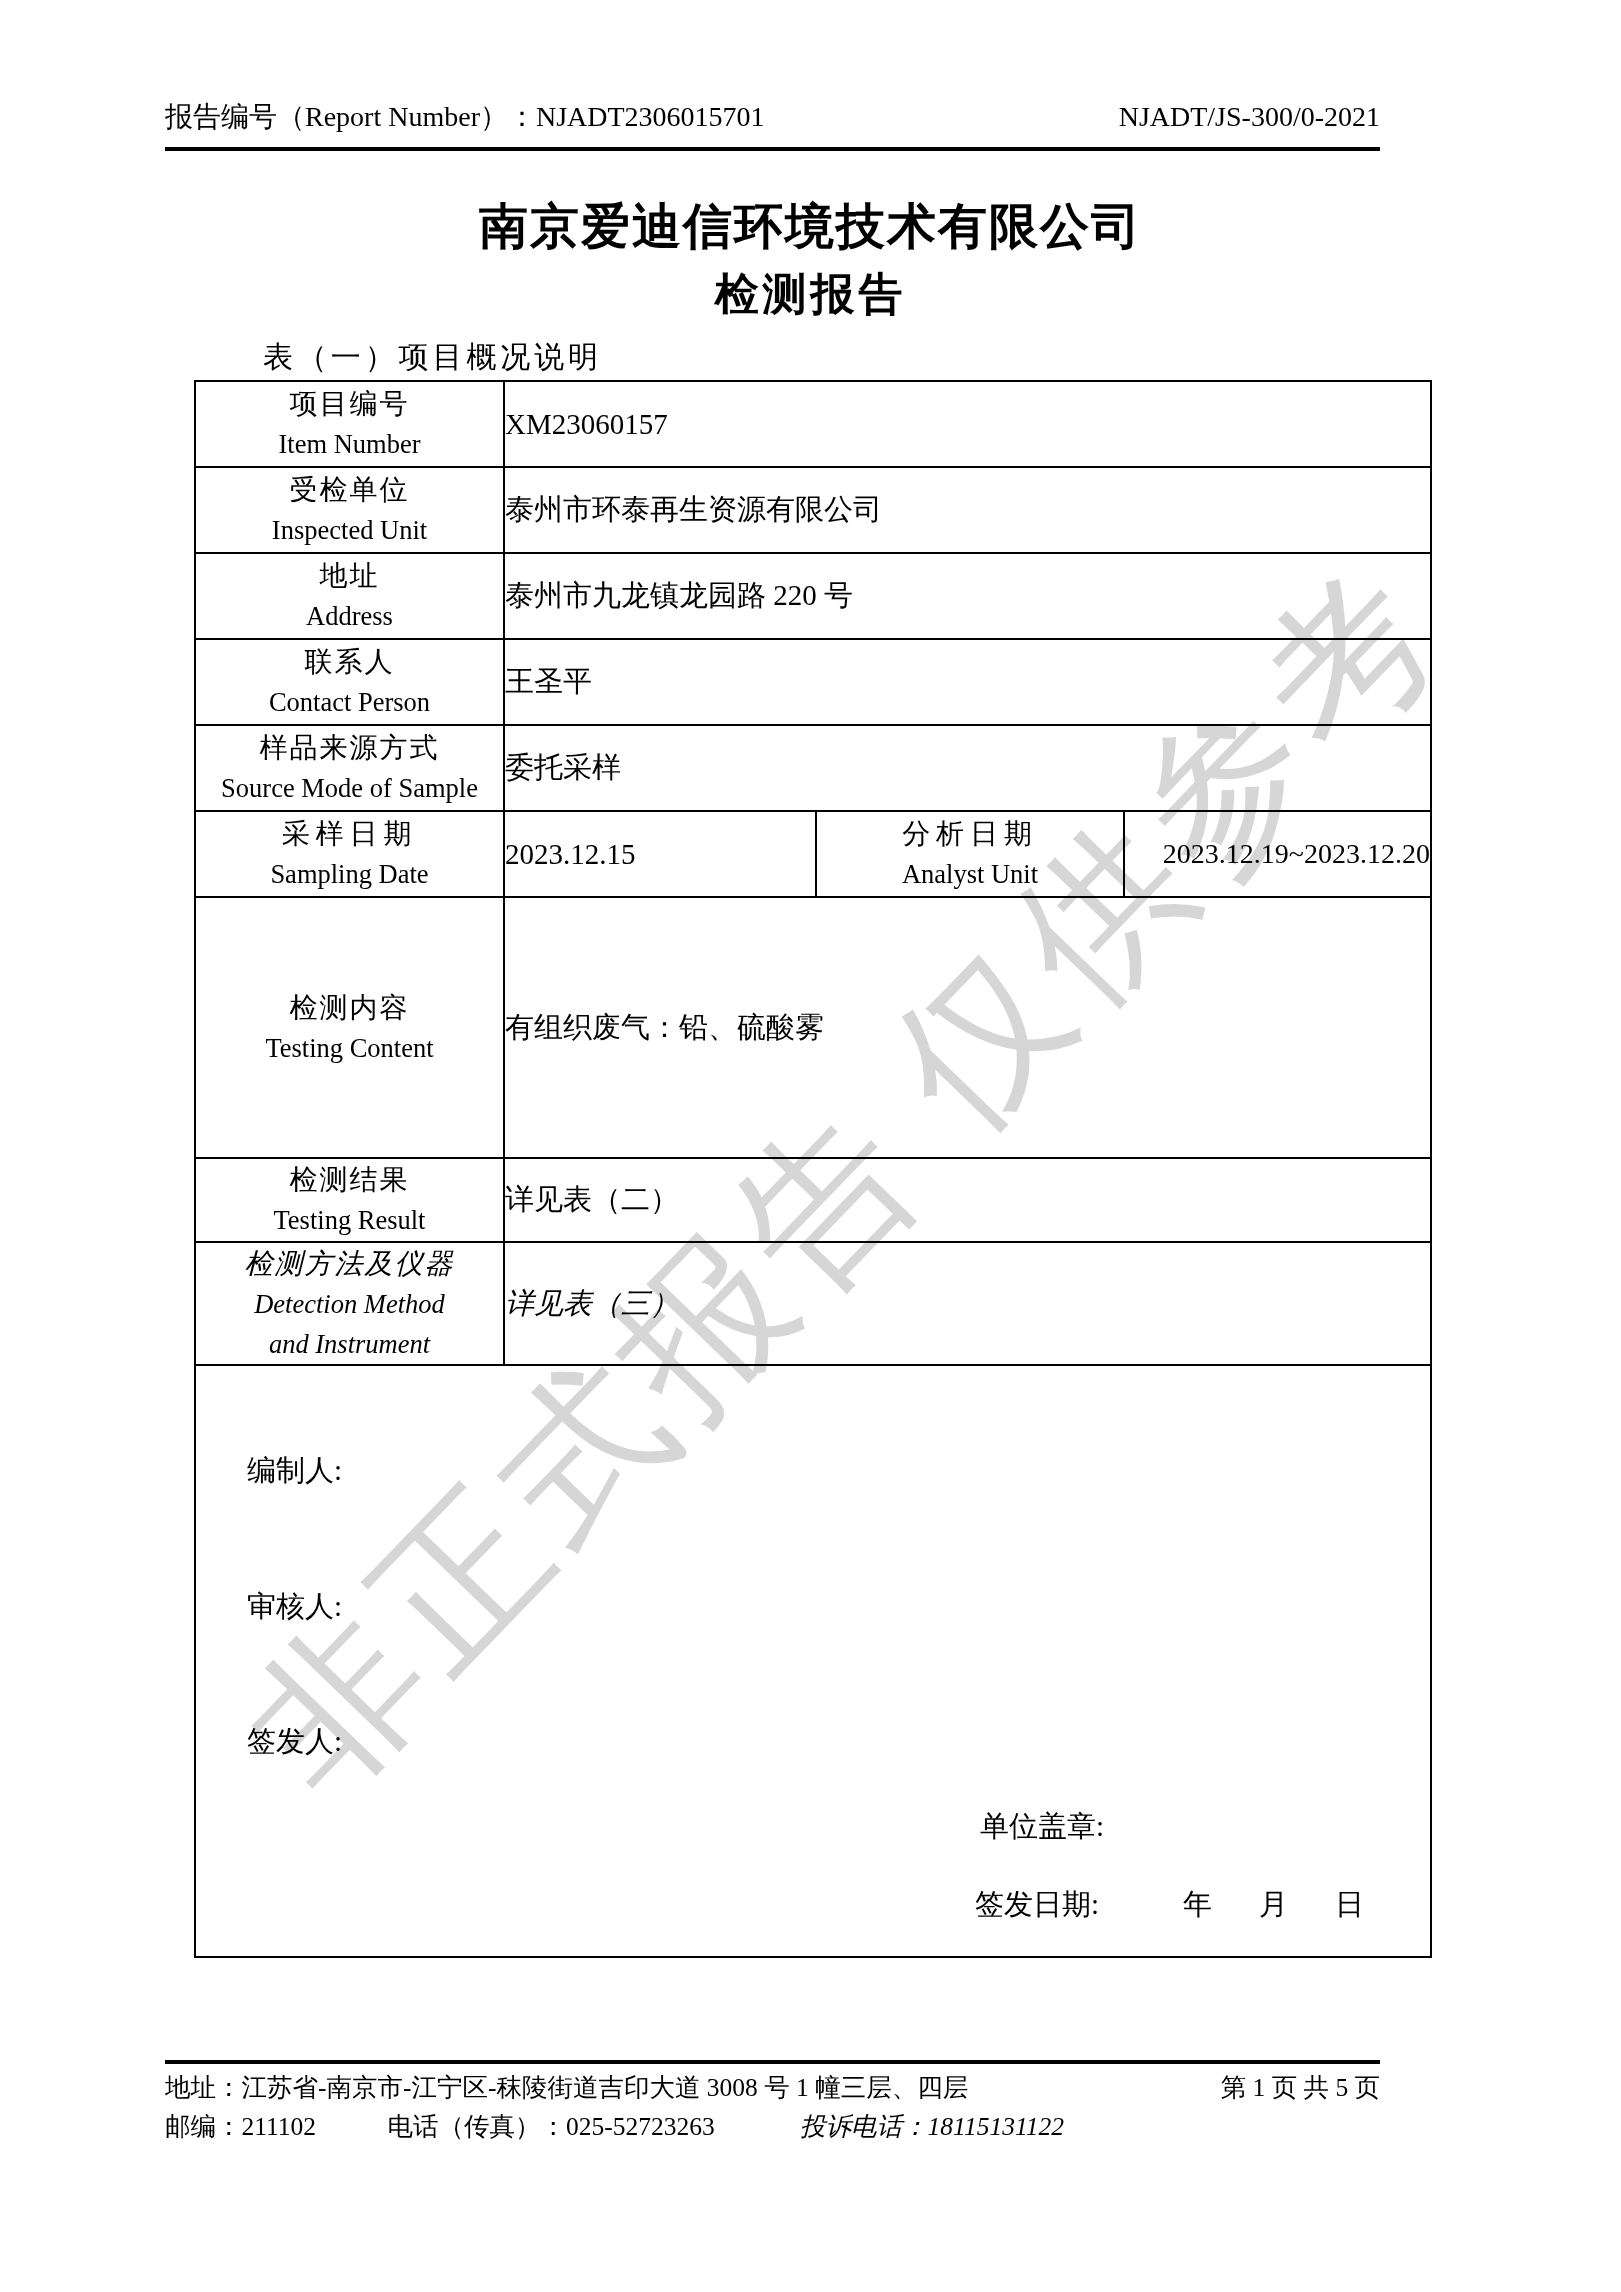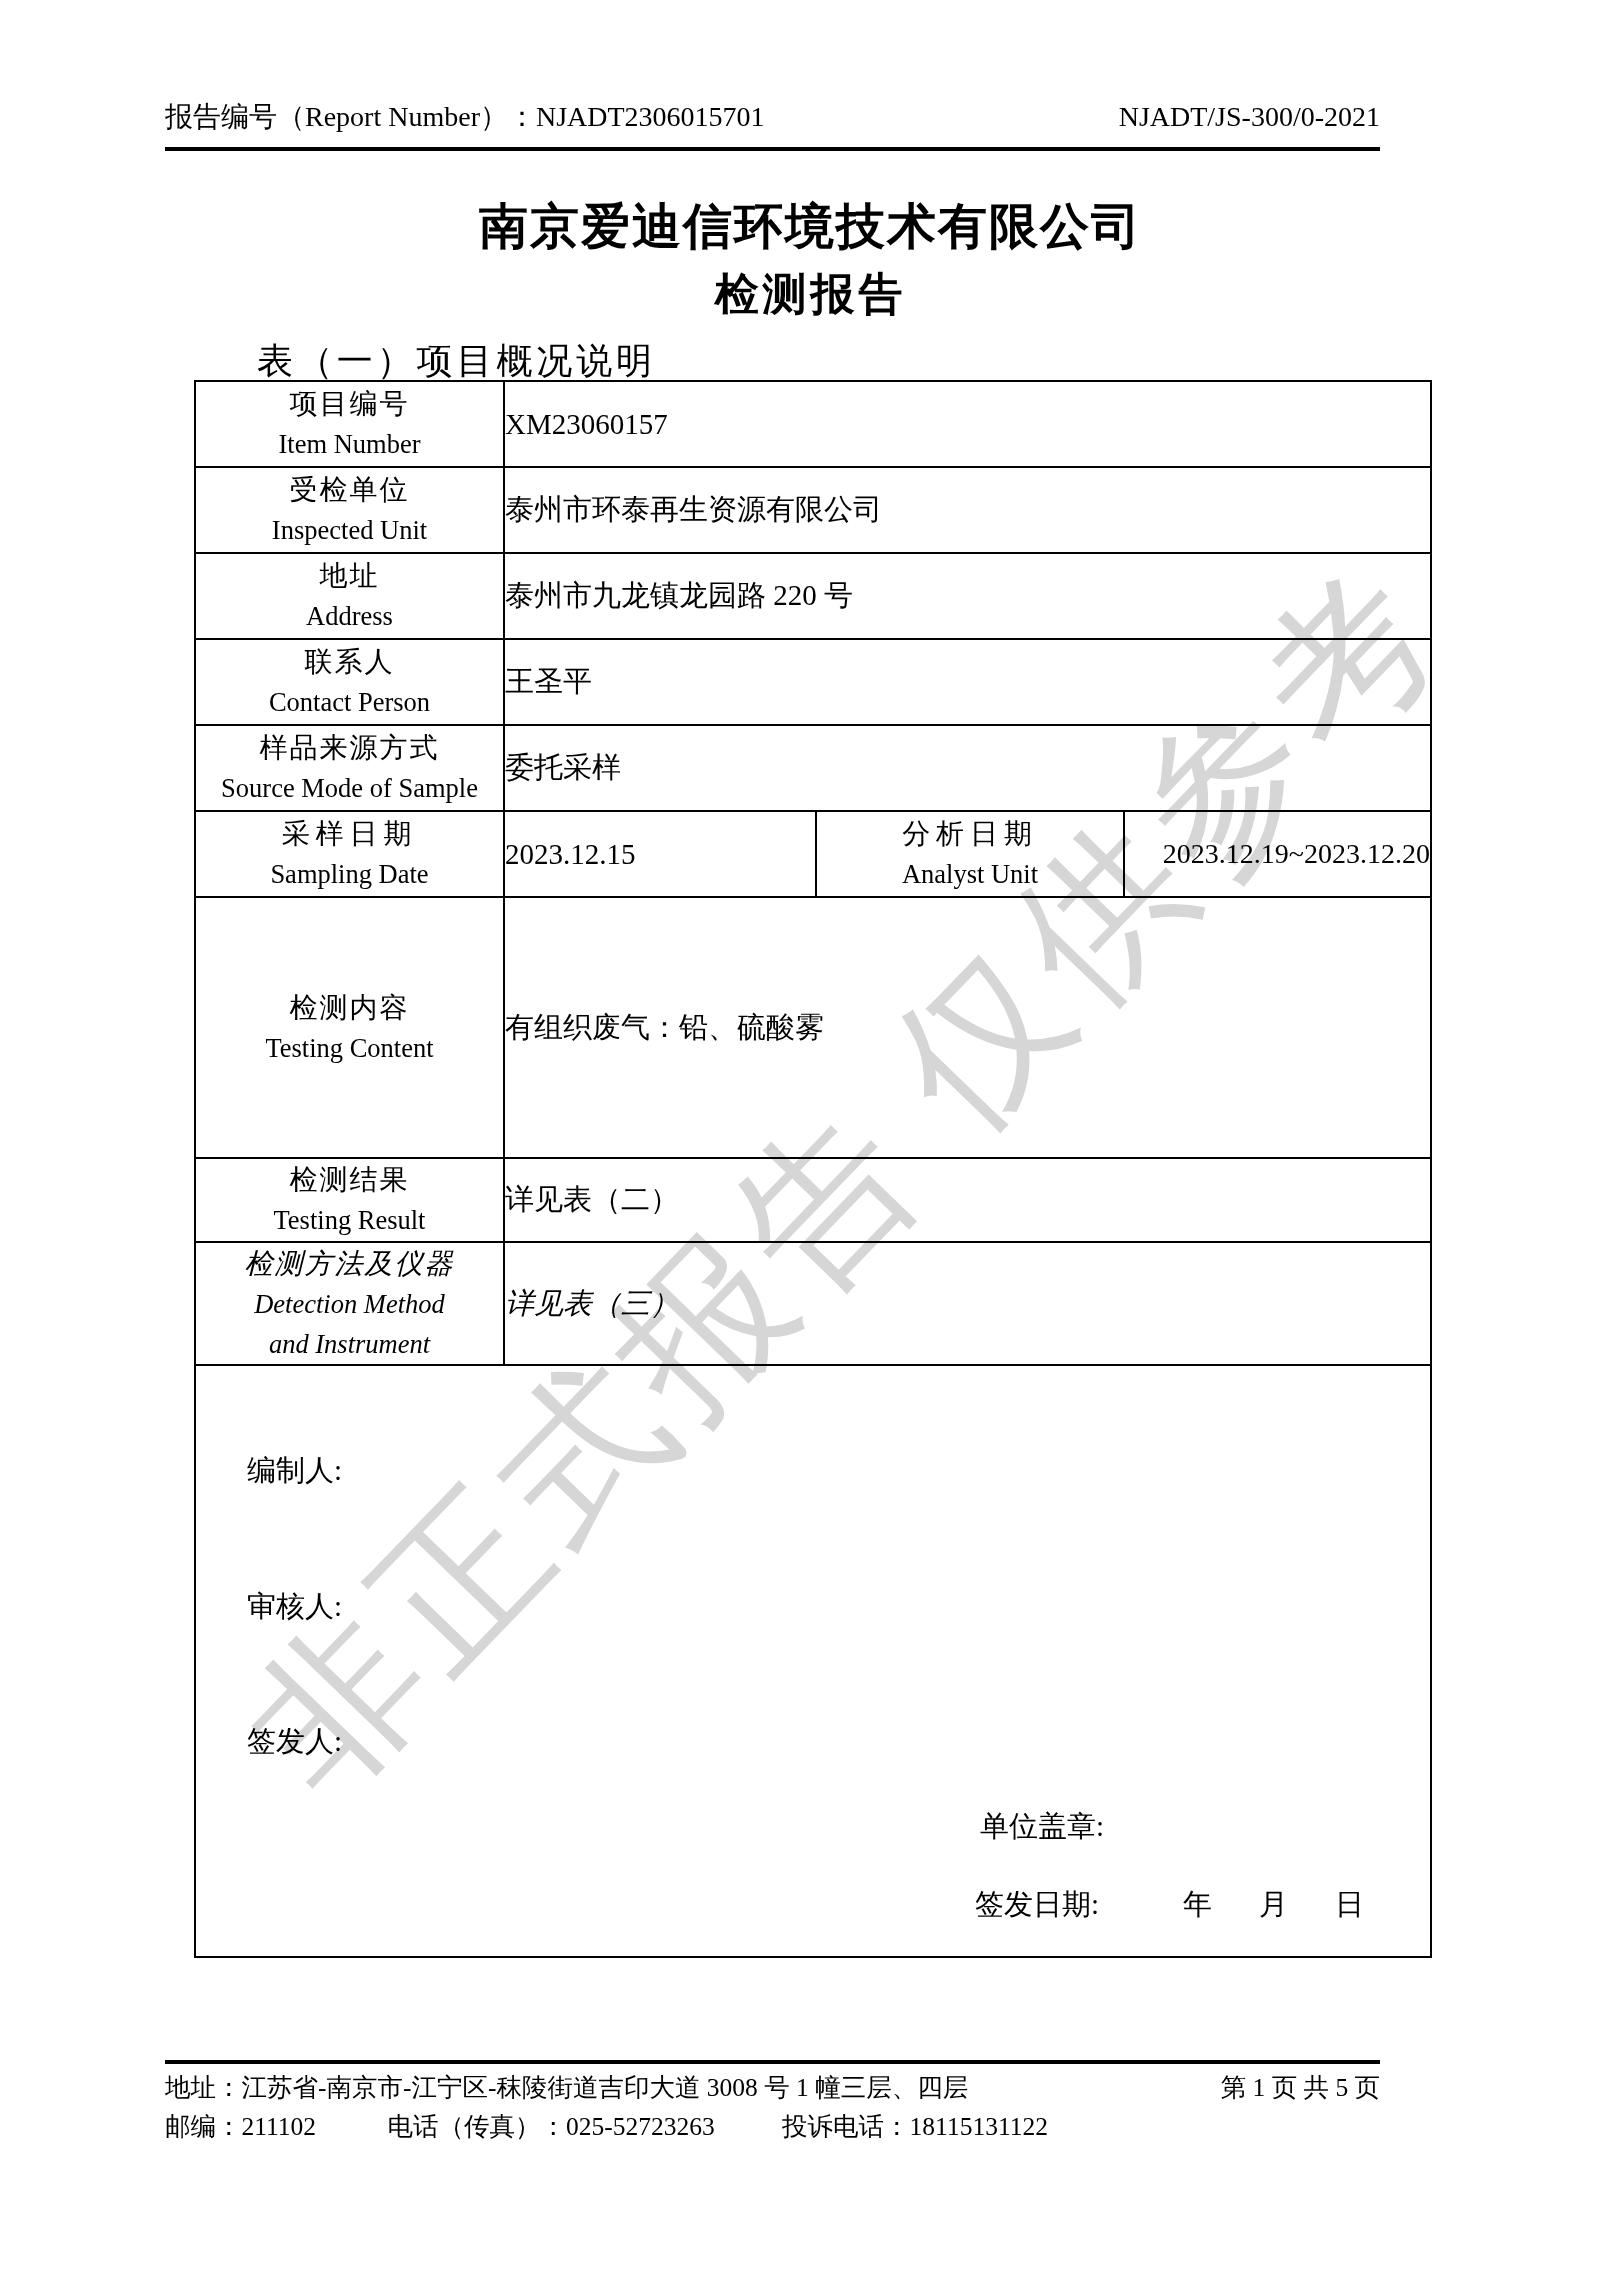--- a/index.html
+++ b/index.html
@@ -37,22 +37,22 @@
   
   .title-company{
     position:absolute;left:0;top:194px;width:100%;
     text-align:center;font-size:49px;font-weight:bold;letter-spacing:2px;z-index:2;
   }
   .title-report{
     position:absolute;left:0;top:265px;width:100%;
     text-align:center;font-size:44px;font-weight:bold;letter-spacing:3.9px;z-index:2;
   }
   .table-caption{
-    position:absolute;left:257px;top:337px;
-    font-size:36px;letter-spacing:3.9px;z-index:2;
+    position:absolute;left:263px;top:337px;
+    font-size:30px;letter-spacing:3.9px;z-index:2;
   }
   
   table.overview{
     position:absolute;left:194px;top:380px;width:1235px;
     border-collapse:collapse;table-layout:fixed;
     z-index:1;background:transparent;
   }
   table.overview{border:2.9px solid #000;}
   table.overview td{border:2px solid #000;padding:0;background:transparent;}
   tr.r88{height:86px;}
@@ -94,21 +94,21 @@
   .footer-line1{
     position:absolute;left:165px;top:2070px;width:1215px;
     display:flex;justify-content:space-between;
     font-size:25.5px;z-index:2;
   }
   .footer-line2{
     position:absolute;left:165px;top:2109px;width:1215px;
     font-size:25.5px;z-index:2;white-space:nowrap;
   }
   .footer-line2 .seg-phone{display:inline-block;margin-left:65px;}
-  .footer-line2 .seg-complaint{display:inline-block;margin-left:61px;}
+  .footer-line2 .seg-complaint{display:inline-block;margin-left:79px;font-style:italic;}
 </style>
 </head>
 <body>
 
 <div class="page">
 
   <div class="watermark">非正式报告 仅供参考</div>
 
   <div class="header-row">
     <span>报告编号（Report Number）：NJADT2306015701</span>

